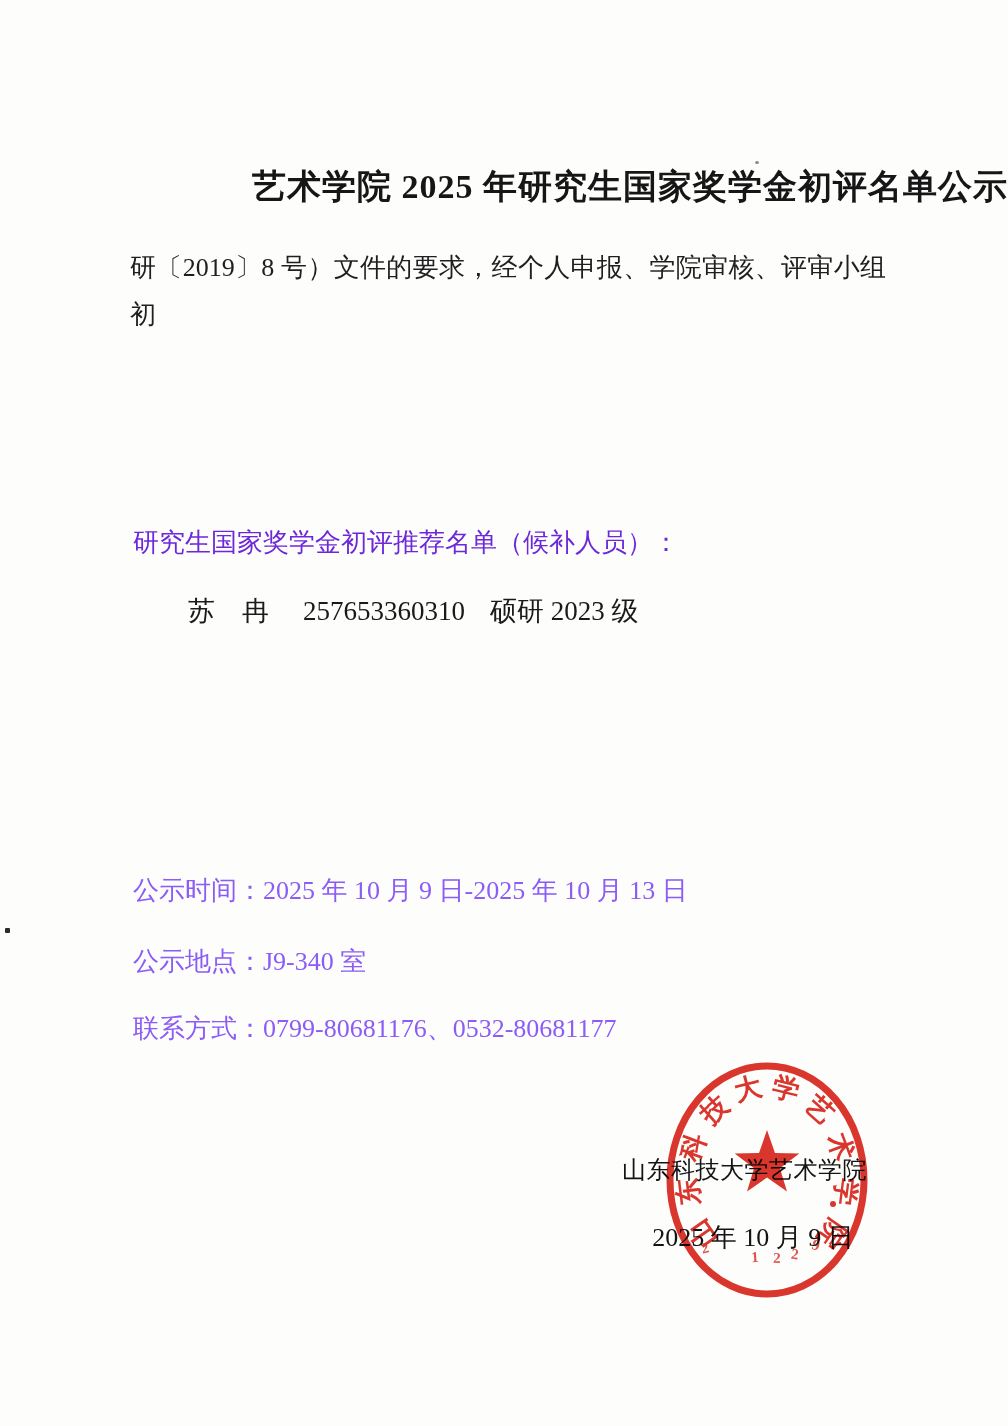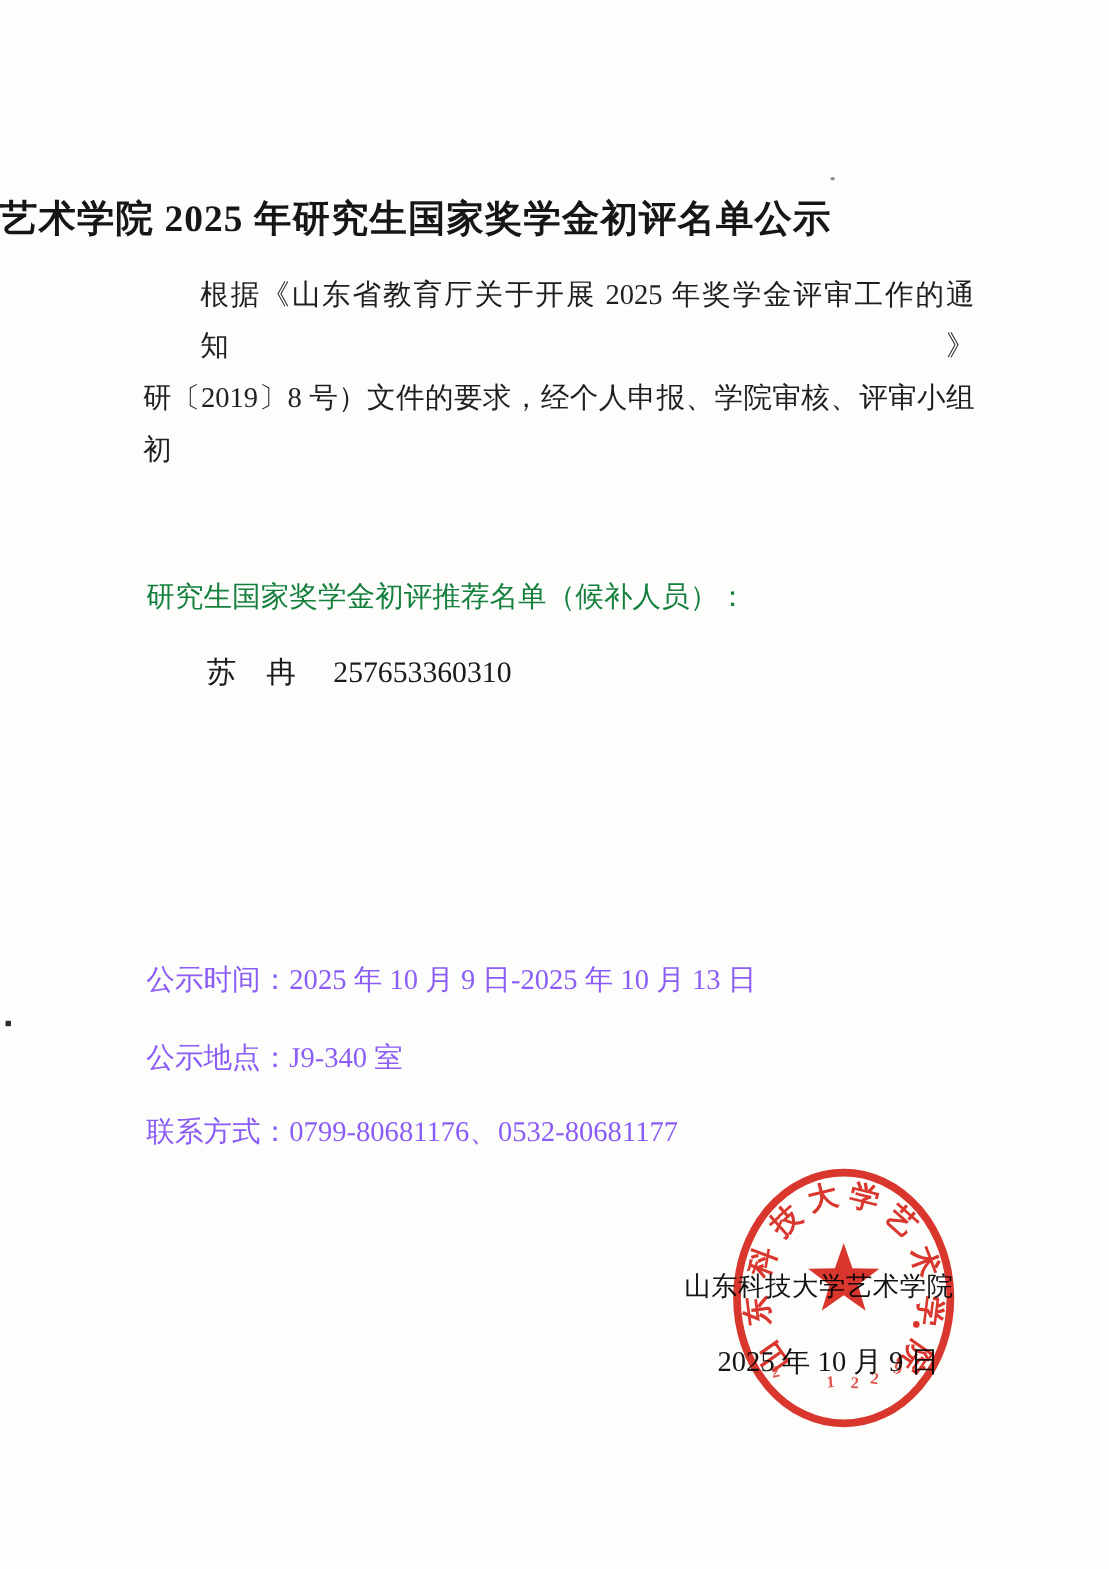--- a/index.html
+++ b/index.html
@@ -7,22 +7,22 @@
     width: 1008px; height: 1426px;
     background: #fdfdfc;
     position: relative;
     font-family: "Liberation Serif", "DejaVu Serif", serif;
     color: #1c1c1c;
     overflow: hidden;
   }
   .abs { position: absolute; }
 
   .doc-title {
-    top: 176px; left: 0; width: 1008px;
-    text-align: left;
+    top: 164px; left: 0; width: 1008px;
+    text-align: right;
     font-size: 34px; font-weight: 700;
     letter-spacing: 1px;
     color: #161616;
   }
 
   .paragraph {
     top: 244px; left: 130px; width: 756px;
     font-size: 26px; line-height: 47px;
     color: #1f1f1f;
   }
@@ -30,21 +30,21 @@
   .para-line.fill {
     white-space: normal;
     text-align: justify;
     text-align-last: justify;
   }
   .para-line.indent { padding-left: 52px; }
 
   .list-heading {
     top: 522px; left: 133px;
     font-size: 26px; line-height: 42px;
-    color: #15803d;
+    color: #6d28d9;
   }
 
   .name-row { top: 590px; left: 0; width: 928px; height: 42px;
     font-size: 27px; line-height: 42px; color: #1a1a1a; }
   .name-row .cand-name { position: absolute; left: 188px; }
   .name-row .cand-id { position: absolute; left: 303px; }
   .name-row .cand-cohort { position: absolute; left: 490px; }
 
   .info-line {
     left: 133px;
@@ -97,29 +97,29 @@
 </style>
 </head>
 <body>
 
 <div class="abs doc-title">艺术学院 2025 年研究生国家奖学金初评名单公示</div>
 
 <div class="abs artifact-dot-top"></div>
 <div class="abs artifact-dot-left"></div>
 
 <div class="abs paragraph">
-  <div class="para-line fill indent">根据《山东省教育厅关于开展 2025 年奖学金评审工作的通知》</div>
   <div class="para-line fill">研〔2019〕8 号）文件的要求，经个人申报、学院审核、评审小组初</div>
 </div>
 
 <div class="abs list-heading">研究生国家奖学金初评推荐名单（候补人员）：</div>
 
 <div class="abs name-row">
   <span class="cand-name">苏　冉</span>
   <span class="cand-id">257653360310</span>
+  <span class="cand-cohort">硕研 2023 级</span>
 </div>
 
 <div class="abs info-line info-time">公示时间：2025 年 10 月 9 日-2025 年 10 月 13 日</div>
 <div class="abs info-line info-place">公示地点：J9-340 室</div>
 <div class="abs info-line info-contact">联系方式：0799-80681176、0532-80681177</div>
 
 <div class="abs signature">山东科技大学艺术学院</div>
 <div class="abs sign-date">2025 年 10 月 9 日</div>
 
 <svg class="abs seal-svg" width="224" height="252" viewBox="-112 -126 224 252" id="seal-svg">

